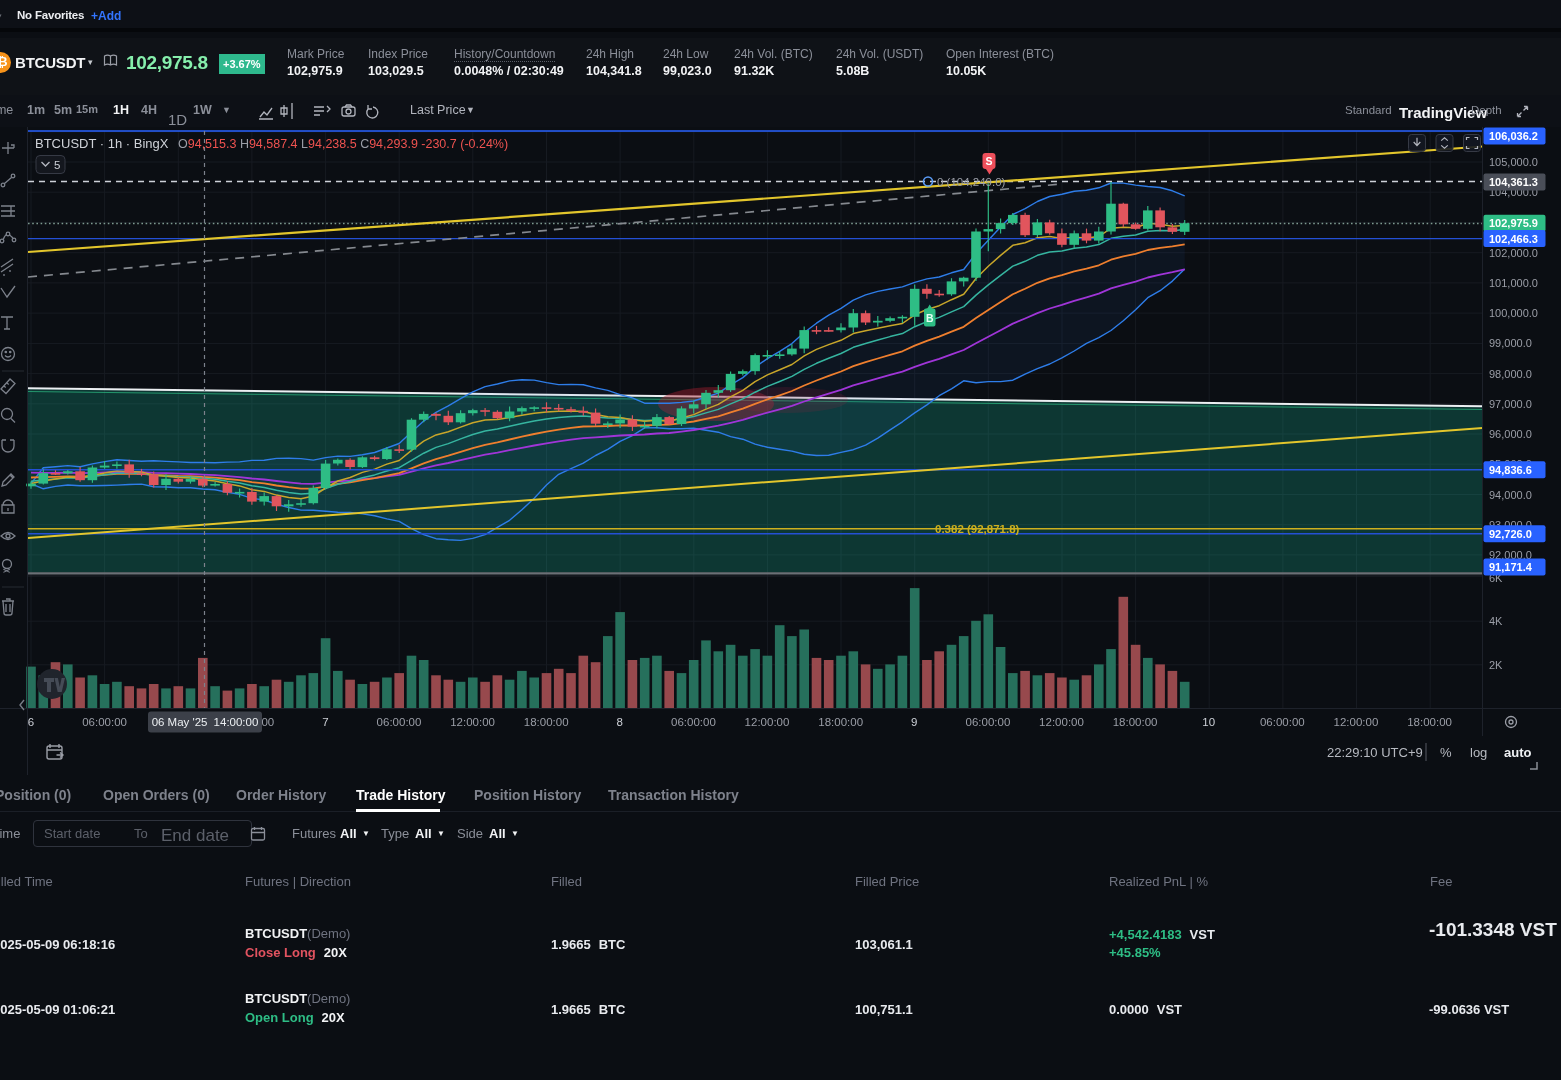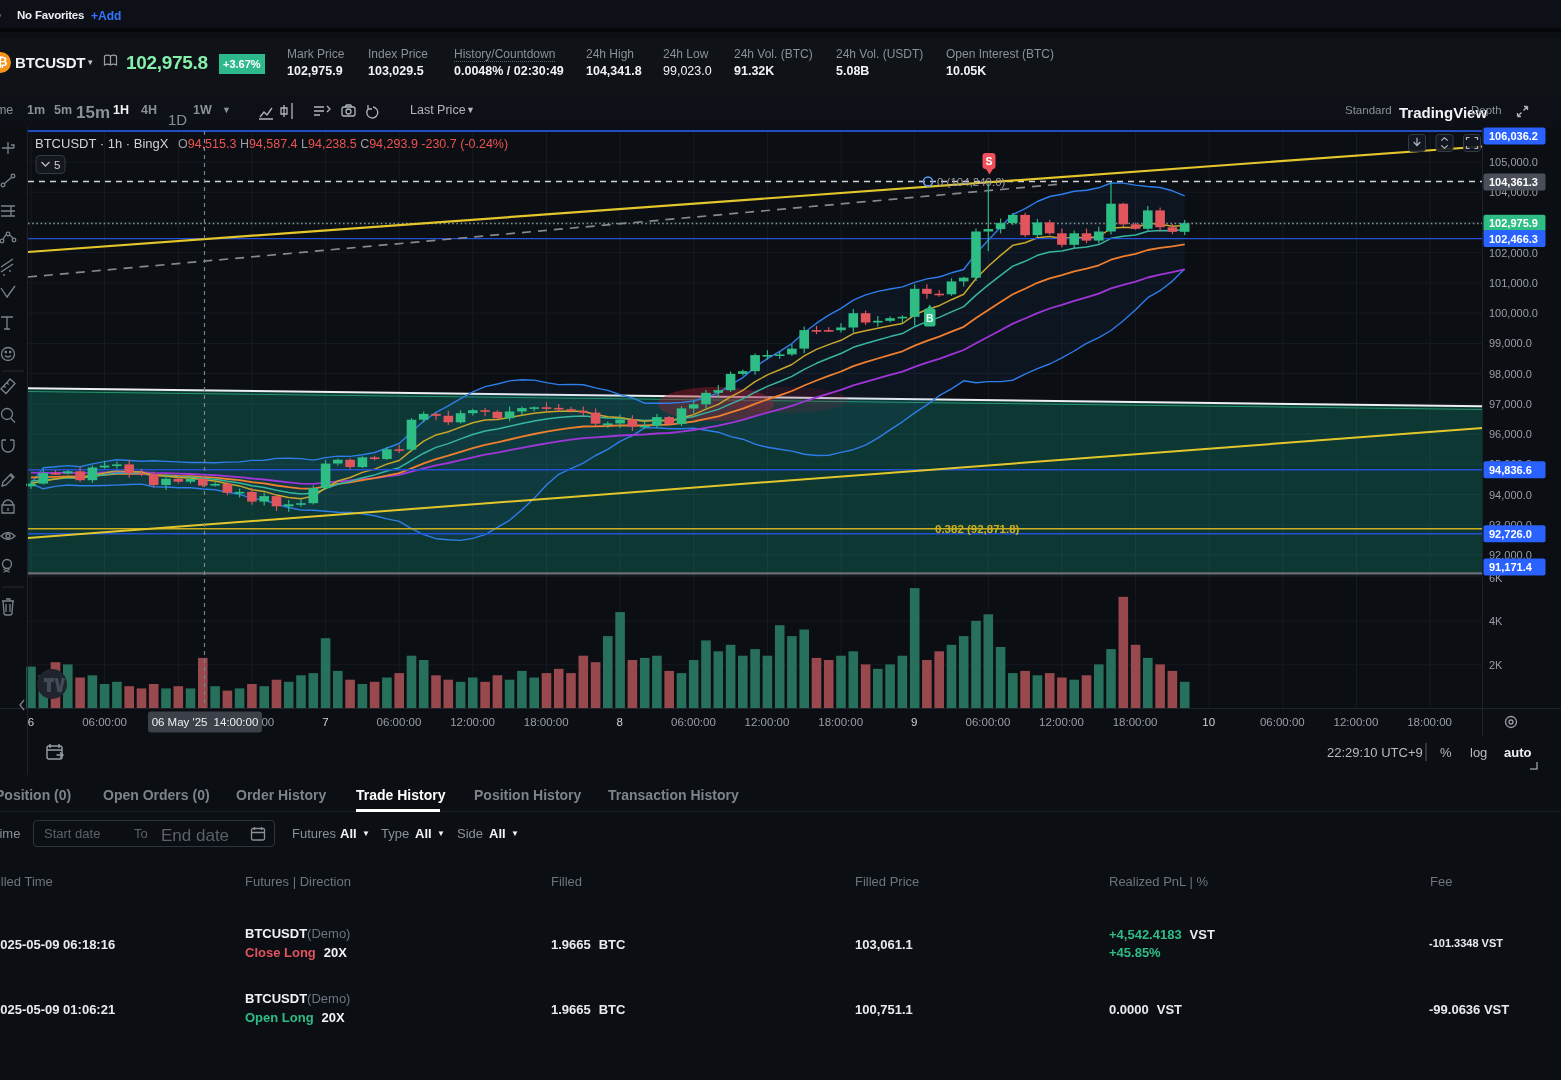--- a/index.html
+++ b/index.html
@@ -27,33 +27,33 @@
 </div>
 <span class="abs" style="left:287px;top:47px;color:#8b8f99;font-size:12px;">Mark Price</span>
 <span class="abs" style="left:287px;top:64px;color:#f2f3f5;font-size:12.5px;font-weight:bold">102,975.9</span>
 <span class="abs" style="left:368px;top:47px;color:#8b8f99;font-size:12px;">Index Price</span>
 <span class="abs" style="left:368px;top:64px;color:#f2f3f5;font-size:12.5px;font-weight:bold">103,029.5</span>
 <span class="abs" style="left:454px;top:47px;color:#8b8f99;font-size:12px;border-bottom:1px dotted #5a5e68;">History/Countdown</span>
 <span class="abs" style="left:454px;top:64px;color:#f2f3f5;font-size:12.5px;font-weight:bold">0.0048% / 02:30:49</span>
 <span class="abs" style="left:586px;top:47px;color:#8b8f99;font-size:12px;">24h High</span>
 <span class="abs" style="left:586px;top:64px;color:#f2f3f5;font-size:12.5px;font-weight:bold">104,341.8</span>
 <span class="abs" style="left:663px;top:47px;color:#8b8f99;font-size:12px;">24h Low</span>
-<span class="abs" style="left:663px;top:64px;color:#f2f3f5;font-size:12.5px;font-weight:normal">99,023.0</span>
+<span class="abs" style="left:663px;top:64px;color:#f2f3f5;font-size:12.5px;font-weight:bold">99,023.0</span>
 <span class="abs" style="left:734px;top:47px;color:#8b8f99;font-size:12px;">24h Vol. (BTC)</span>
 <span class="abs" style="left:734px;top:64px;color:#f2f3f5;font-size:12.5px;font-weight:bold">91.32K</span>
 <span class="abs" style="left:836px;top:47px;color:#8b8f99;font-size:12px;">24h Vol. (USDT)</span>
 <span class="abs" style="left:836px;top:64px;color:#f2f3f5;font-size:12.5px;font-weight:bold">5.08B</span>
 <span class="abs" style="left:946px;top:47px;color:#8b8f99;font-size:12px;">Open Interest (BTC)</span>
 <span class="abs" style="left:946px;top:64px;color:#f2f3f5;font-size:12.5px;font-weight:bold">10.05K</span>
 
 <div class="abs" style="left:0;top:95px;width:100%;height:32px;background:#0d1016">
   <span class="abs" style="left:-14px;top:8px;color:#8b8f99;font-size:12.5px">Time</span>
   <span class="abs" style="left:27px;top:8px;color:#8b8f99;font-size:12.5px;font-weight:bold">1m</span>
   <span class="abs" style="left:54px;top:8px;color:#8b8f99;font-size:12.5px;font-weight:bold">5m</span>
-  <span class="abs" style="left:76px;top:8px;color:#8b8f99;font-size:17px;font-weight:bold">15m</span>
+  <span class="abs" style="left:76px;top:8px;color:#8b8f99;font-size:11px;font-weight:bold">15m</span>
   <span class="abs" style="left:113px;top:8px;color:#f2f3f5;font-size:12.5px;font-weight:bold">1H</span>
   <span class="abs" style="left:141px;top:8px;color:#8b8f99;font-size:12.5px;font-weight:bold">4H</span>
   <span class="abs" style="left:168px;top:16px;color:#8b8f99;font-size:15px;font-weight:normal">1D</span>
   <span class="abs" style="left:193px;top:8px;color:#8b8f99;font-size:12.5px;font-weight:bold">1W</span>
   <span class="abs" style="left:222px;top:10px;color:#8b8f99;font-size:9px">▼</span>
   <svg class="abs" style="left:258px;top:6px" width="130" height="20" viewBox="0 0 130 20">
     <g stroke="#b2b5be" stroke-width="1.3" fill="none">
       <path d="M2 16 l4 -5 l3 3 l5 -7 M1 18 h14"></path>
       <path d="M30 4 v12 m-3 -9 h6 v6 h-6 Z M38 2 v16" transform="translate(-4,0)"></path>
       <path d="M56 5 h10 m-10 4 h10 m-10 4 h6 m7 -9 l3 3 l-3 3" transform="translate(0,1)"></path>
@@ -608,21 +608,21 @@
 <div class="abs" style="left:0;top:775px;width:100%;height:305px;background:#0b0e13">
   <div class="abs" style="left:0;top:0;width:100%;height:37px;border-bottom:1px solid #1b1f27"></div>
   <span class="abs" style="left:-5px;top:12px;color:#7e828c;font-size:14px;font-weight:bold">Position (0)</span>
   <span class="abs" style="left:103px;top:12px;color:#7e828c;font-size:14px;font-weight:bold">Open Orders (0)</span>
   <span class="abs" style="left:236px;top:12px;color:#7e828c;font-size:14px;font-weight:bold">Order History</span>
   <span class="abs" style="left:356px;top:12px;color:#ffffff;font-size:14px;font-weight:bold">Trade History</span>
   <span class="abs" style="left:474px;top:12px;color:#7e828c;font-size:14px;font-weight:bold">Position History</span>
   <span class="abs" style="left:608px;top:12px;color:#7e828c;font-size:14px;font-weight:bold">Transaction History</span>
   <div class="abs" style="left:356px;top:34px;width:84px;height:3px;background:#fff"></div>
   <span class="abs" style="left:-8px;top:51px;color:#8b8f99;font-size:13px">Time</span>
-  <div class="abs" style="left:33px;top:45px;width:242px;height:27px;border:1px solid #2f333d;border-radius:4px">
+  <div class="abs" style="left:33px;top:45px;width:219px;height:27px;border:1px solid #2f333d;border-radius:4px">
     <span class="abs" style="left:10px;top:5px;color:#5c606a;font-size:13px">Start date</span>
     <span class="abs" style="left:100px;top:5px;color:#5c606a;font-size:13px">To</span>
     <span class="abs" style="left:127px;top:5px;color:#5c606a;font-size:17px">End date</span>
     <svg class="abs" style="left:216px;top:5px" width="16" height="16" viewBox="0 0 16 16">
         <g stroke="#8b8f99" stroke-width="1.3" fill="none">
           <rect x="1.5" y="2.5" width="13" height="11.5" rx="1.5"></rect>
           <path d="M1.5 6.5 h13 M4.5 1 v3 M11.5 1 v3"></path>
         </g>
       </svg>
   </div>
@@ -642,21 +642,21 @@
   <span class="abs" style="left:1109px;top:99px;color:#6f7380;font-size:13px">Realized PnL | %</span>
   <span class="abs" style="left:1430px;top:99px;color:#6f7380;font-size:13px">Fee</span>
 
   <span class="abs" style="left:-7px;top:162px;color:#e8eaee;font-size:13px;font-weight:bold">2025-05-09 06:18:16</span>
   <span class="abs" style="left:245px;top:151px;color:#f2f3f5;font-size:13px;font-weight:bold">BTCUSDT<span style="color:#6f7380;font-weight:normal">(Demo)</span></span>
   <span class="abs" style="left:245px;top:170px;color:#e25360;font-size:13px;font-weight:bold">Close Long  <b style="color:#f2f3f5">20X</b></span>
   <span class="abs" style="left:551px;top:162px;color:#e8eaee;font-size:13px;font-weight:bold">1.9665  BTC</span>
   <span class="abs" style="left:855px;top:162px;color:#e8eaee;font-size:13px;font-weight:bold">103,061.1</span>
   <span class="abs" style="left:1109px;top:152px;color:#2ebd85;font-size:13px;font-weight:bold">+4,542.4183  <span style="color:#e8eaee">VST</span></span>
   <span class="abs" style="left:1109px;top:170px;color:#2ebd85;font-size:13px;font-weight:bold">+45.85%</span>
-  <span class="abs" style="left:1429px;top:162px;color:#e8eaee;font-size:11px;font-weight:bold">-101.3348 VST</span>
+  <span class="abs" style="left:1429px;top:144px;color:#e8eaee;font-size:19px;font-weight:bold">-101.3348 VST</span>
 
   <span class="abs" style="left:-7px;top:227px;color:#e8eaee;font-size:13px;font-weight:bold">2025-05-09 01:06:21</span>
   <span class="abs" style="left:245px;top:216px;color:#f2f3f5;font-size:13px;font-weight:bold">BTCUSDT<span style="color:#6f7380;font-weight:normal">(Demo)</span></span>
   <span class="abs" style="left:245px;top:235px;color:#2ebd85;font-size:13px;font-weight:bold">Open Long  <b style="color:#f2f3f5">20X</b></span>
   <span class="abs" style="left:551px;top:227px;color:#e8eaee;font-size:13px;font-weight:bold">1.9665  BTC</span>
   <span class="abs" style="left:855px;top:227px;color:#e8eaee;font-size:13px;font-weight:bold">100,751.1</span>
   <span class="abs" style="left:1109px;top:227px;color:#e8eaee;font-size:13px;font-weight:bold">0.0000  VST</span>
   <span class="abs" style="left:1429px;top:227px;color:#e8eaee;font-size:13px;font-weight:bold">-99.0636 VST</span>
 </div>
 

